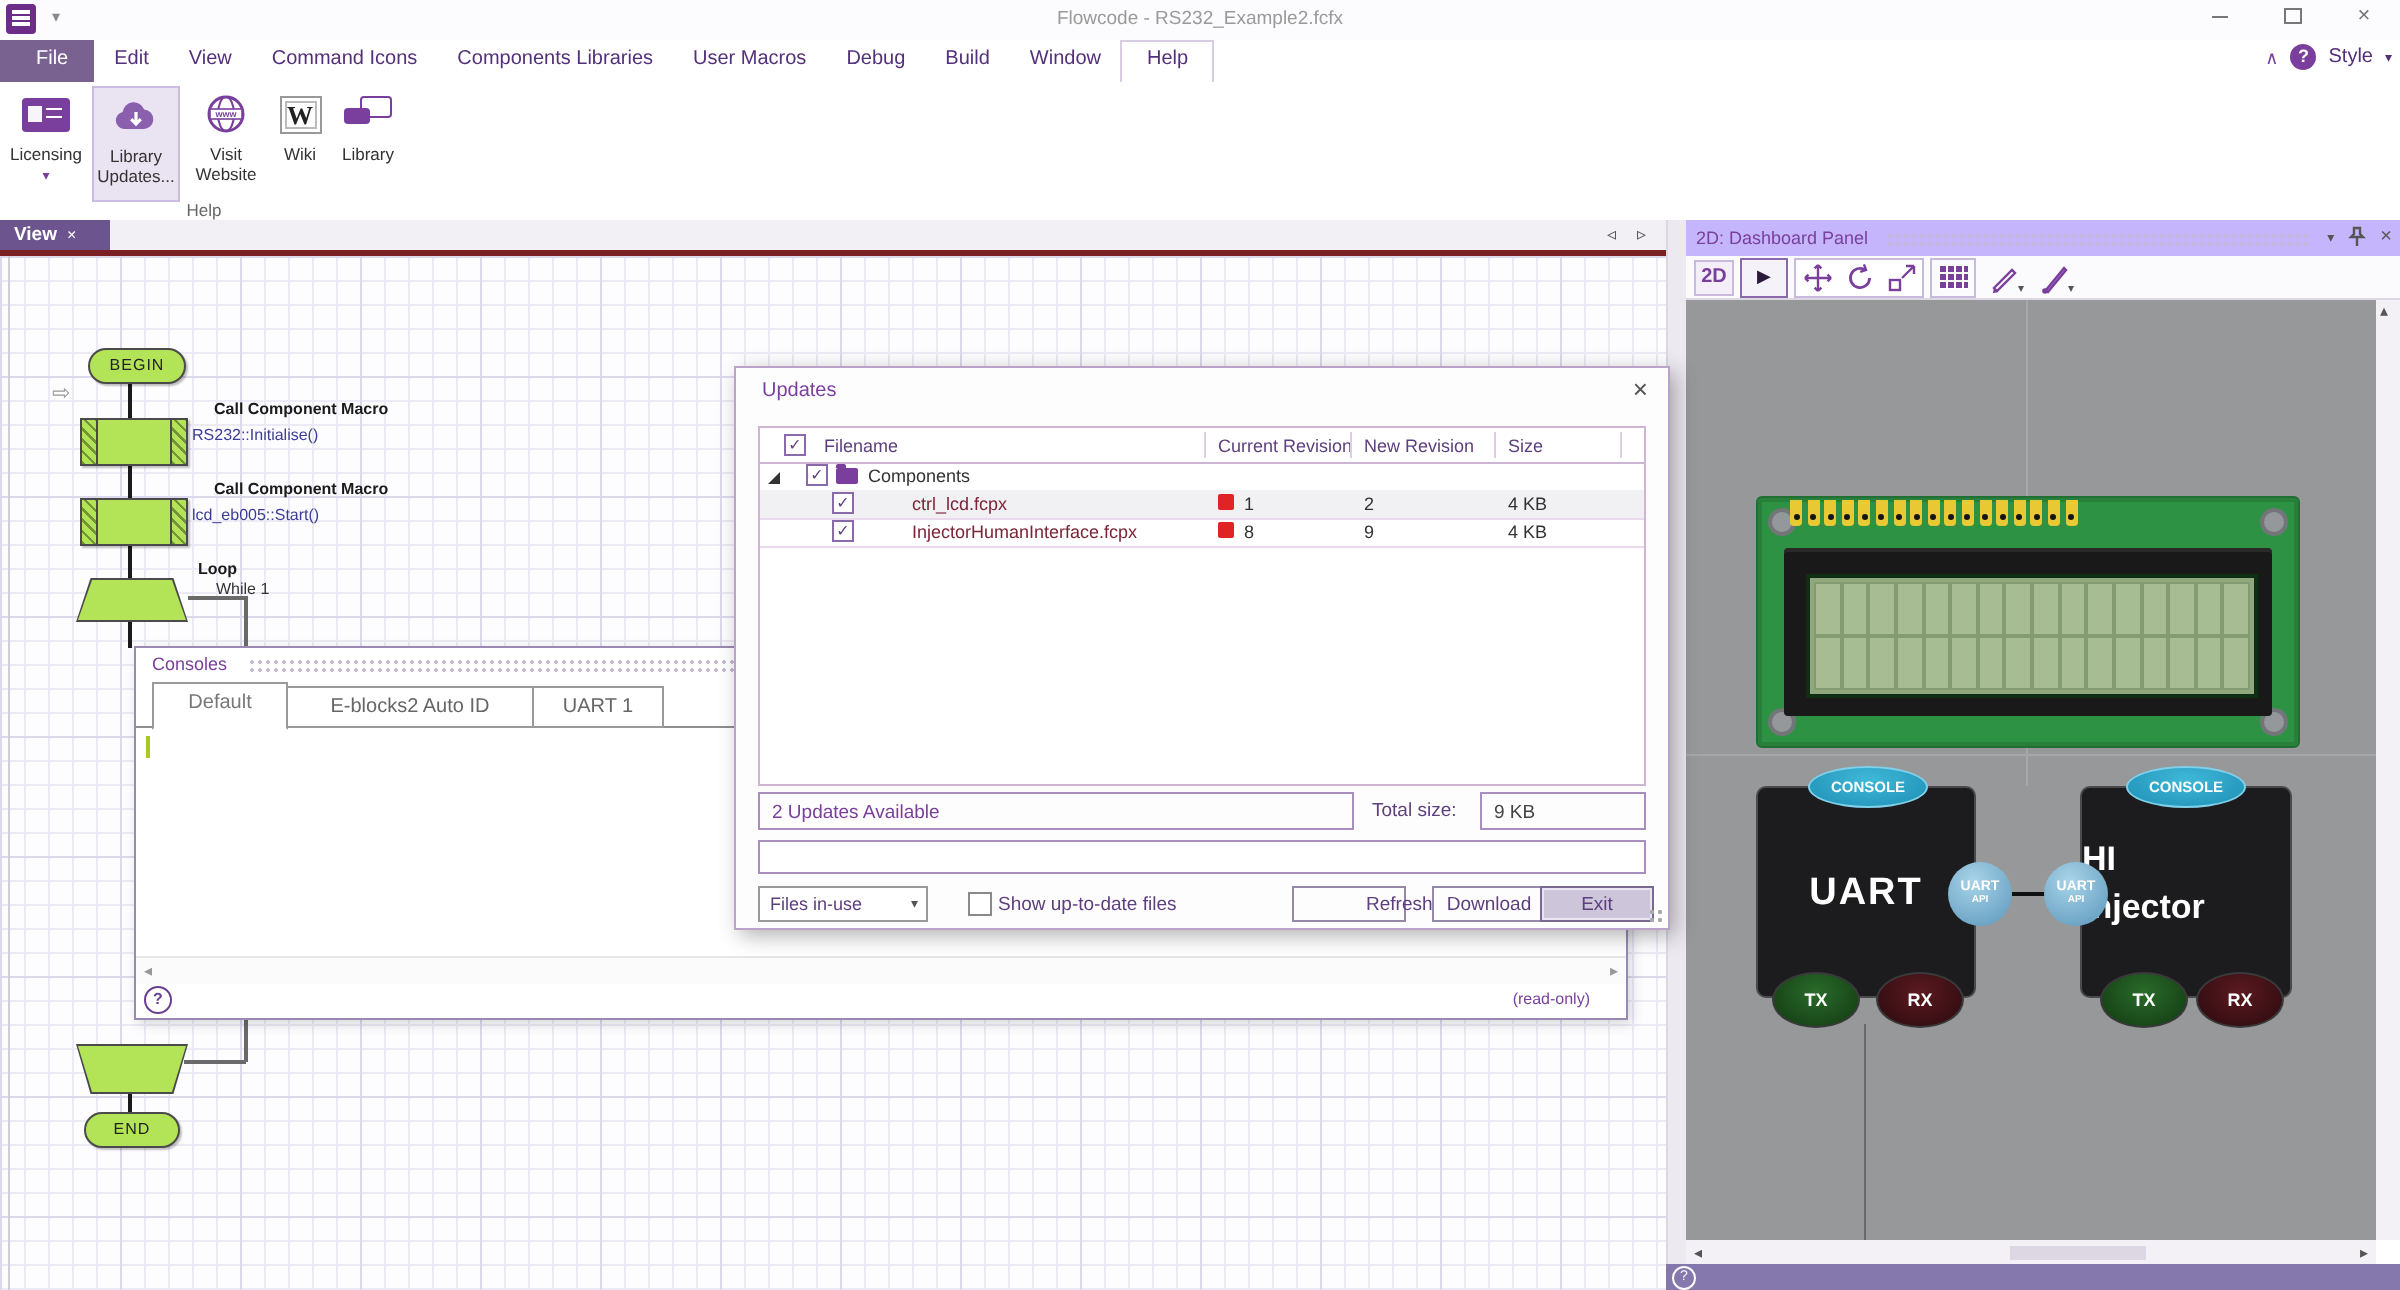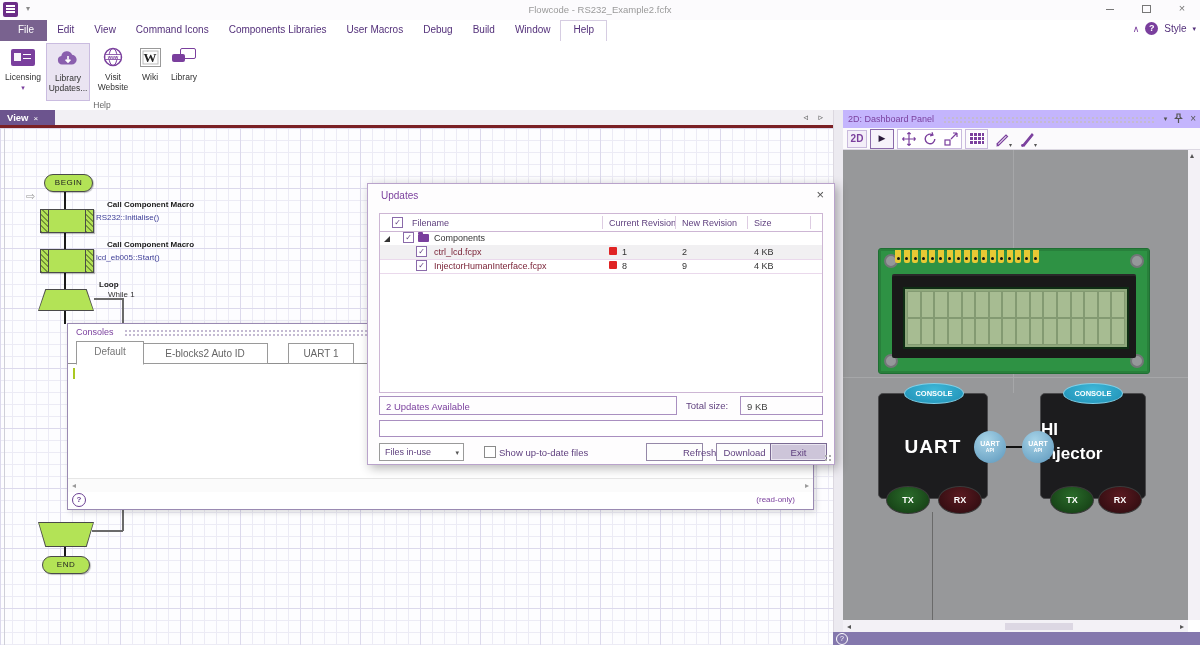--- a/index.html
+++ b/index.html
@@ -93,21 +93,21 @@
   .upd-title{position:absolute;left:13px;top:6px;font-size:10px;color:#7a3f9d;}
   .upd-close{position:absolute;right:10px;top:3px;font-size:13px;color:#555;}
   .upd-table{position:absolute;left:11px;top:29px;width:442px;height:178px;border:1px solid #cdb6d4;background:#fff;}
   .upd-head{position:absolute;left:0;top:0;right:0;height:17px;border-bottom:1px solid #cdb6d4;font-size:9px;color:#5e3f7e;}
   .col-sep{position:absolute;top:2px;height:13px;width:1px;background:#ddcce2;}
   .upd-row{position:absolute;left:0;right:0;height:14px;font-size:9px;color:#333;border-bottom:1px solid #ead9ec;}
   .chk{position:absolute;width:9px;height:9px;border:1px solid #8a6aaa;background:#fff;font-size:8px;line-height:9px;text-align:center;color:#5e3f7e;}
   .tree-tri{position:absolute;width:0;height:0;border-left:6px solid transparent;border-bottom:6px solid #333;}
   .folder{position:absolute;width:11px;height:8px;background:#7a3f9d;border-radius:1px;}
   .folder::before{content:"";position:absolute;left:0;top:-2px;width:5px;height:2px;background:#7a3f9d;border-radius:1px 1px 0 0;}
-  .fname{color:#7b2438;}
+  .fname{color:#7b2438;margin-left:22px;}
   .redsq{position:absolute;width:8px;height:8px;background:#e02424;border-radius:1px;}
   .upd-statusbox{position:absolute;left:11px;top:212px;width:298px;height:19px;border:1px solid #a98fc0;font-size:9.5px;color:#7a3f9d;line-height:19px;padding-left:6px;box-sizing:border-box;}
   .upd-total-lbl{position:absolute;left:318px;top:216px;font-size:9.5px;color:#5e3f7e;}
   .upd-total-box{position:absolute;left:372px;top:212px;width:83px;height:19px;border:1px solid #a98fc0;font-size:9.5px;color:#444;line-height:19px;padding-left:6px;box-sizing:border-box;}
   .upd-progress{position:absolute;left:11px;top:236px;width:444px;height:17px;border:1px solid #a98fc0;background:#fff;box-sizing:border-box;}
   .upd-dd{position:absolute;left:11px;top:259px;width:85px;height:18px;border:1px solid #9a9a9a;font-size:9px;color:#5e3f7e;line-height:17px;padding-left:5px;box-sizing:border-box;background:#fff;}
   .upd-dd .da{position:absolute;right:4px;top:0;font-size:7px;color:#555;}
   .upd-chk{position:absolute;left:116px;top:262px;width:10px;height:10px;border:1px solid #8a8a8a;background:#fff;}
   .upd-chk-lbl{position:absolute;left:131px;top:263px;font-size:9.5px;color:#5e3f7e;}
   .upd-btn{position:absolute;top:259px;width:57px;height:18px;border:1px solid #9588a8;background:#fdfdfd;font-size:9.5px;color:#5e3f7e;text-align:center;line-height:17px;box-sizing:border-box;}
@@ -301,21 +301,21 @@
     </div>
     <div class="flow-pill" style="left:42px;top:428px;width:46px;height:16px;line-height:16px;letter-spacing:.5px;">END</div>
   </div>
 
   <div class="consoles">
     <div class="cw-title-lbl">Consoles</div>
     <div class="cw-dots"></div>
     <div class="cw-tabs">
       <div class="cw-tab active" style="left:8px;width:66px;">Default</div>
       <div class="cw-tab" style="left:74px;width:124px;">E-blocks2 Auto ID</div>
-      <div class="cw-tab" style="left:198px;width:64px;margin-left:22px;">UART 1</div>
+      <div class="cw-tab" style="left:198px;width:64px;">UART 1</div>
     </div>
     <div class="cw-body">
       <div class="cw-caret"></div>
       <span class="cw-vup">▾</span>
     </div>
     <div class="cw-hscroll">
       <span class="la">◂</span>
       <span class="ra">▸</span>
     </div>
     <div class="cw-foot">

